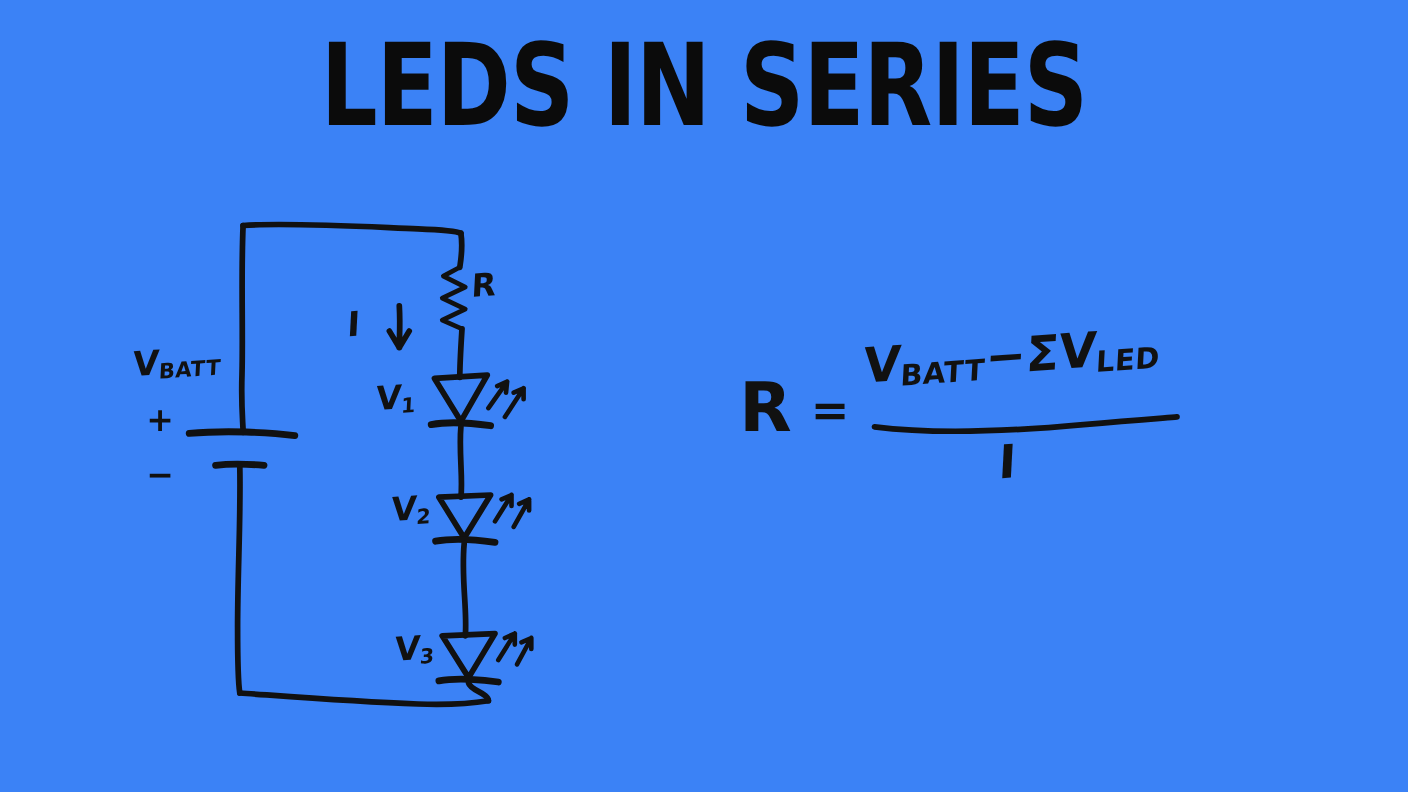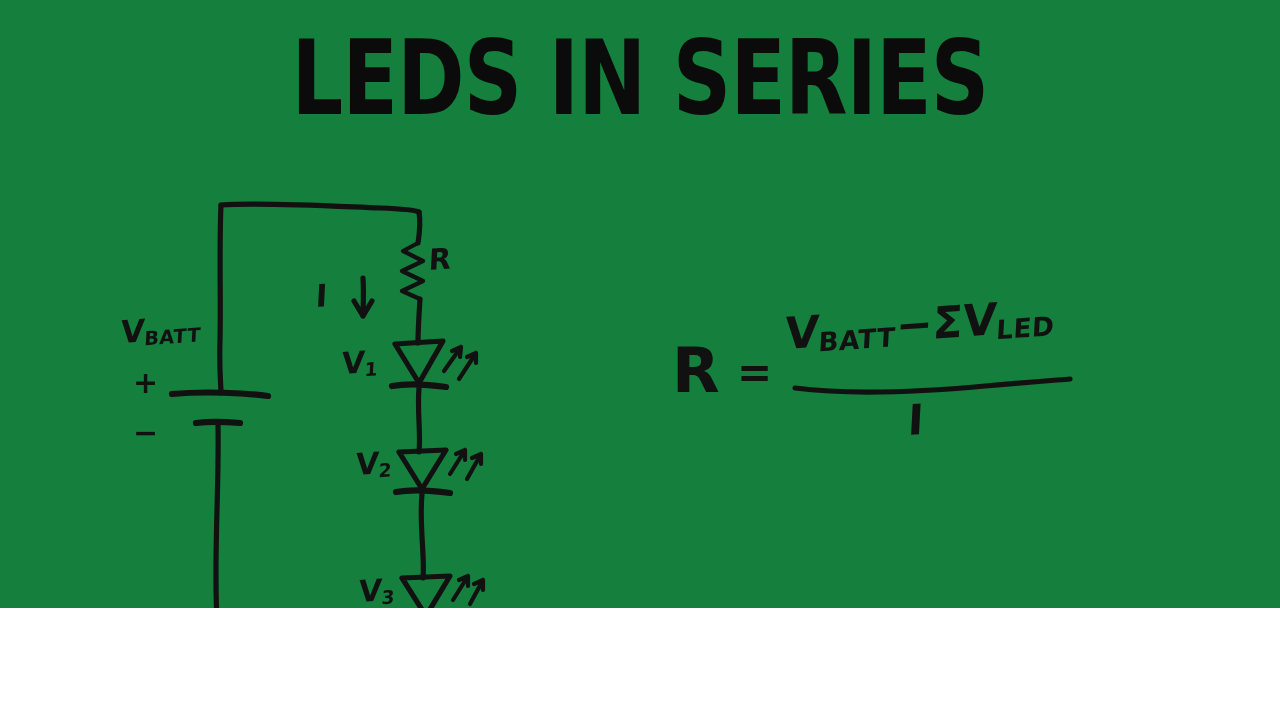--- a/index.html
+++ b/index.html
@@ -3,22 +3,22 @@
 <meta charset="utf-8">
 <style>
   html, body {
     margin: 0;
     padding: 0;
     background: #ffffff;
   }
   #page {
     position: relative;
     width: 1280px;
-    height: 608px;
-    background: #15803d;
+    height: 720px;
+    background: #3b82f6;
     overflow: hidden;
     font-family: "Liberation Sans", sans-serif;
   }
 
   
   #title {
     position: absolute;
     left: 0;
     top: 22px;
     width: 1280px;

